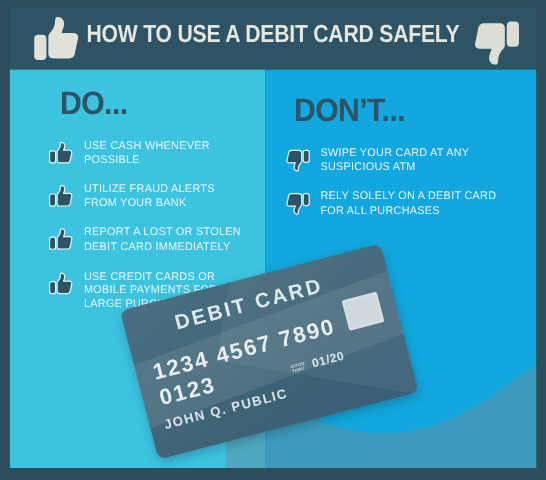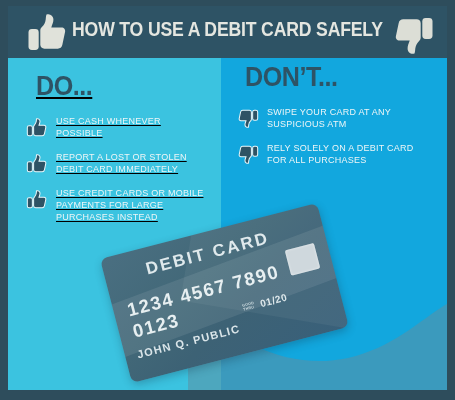--- a/index.html
+++ b/index.html
@@ -65,27 +65,26 @@
     display: flex;
   }
   .col {
     position: relative;
     box-sizing: border-box;
     overflow: hidden;
   }
   .col-do {
     width: 213px;
     background: #3bc3e0;
-    padding: 10px 10px 0 18px;
-    text-decoration: underline;
+    padding: 10px 10px 0 32px;
   }
   .col-dont {
     width: 226px;
     background: #12a7de;
-    padding: 1px 8px 0 16px;
+    padding: 16px 8px 0 16px;
   }
 
   .col-heading {
     color: #2e5365;
     font-weight: bold;
     font-size: 27px;
     letter-spacing: -0.5px;
     margin: 3px 0 14px 10px;
     transform: scaleX(0.93);
     transform-origin: left center;
@@ -262,20 +261,31 @@
               <svg width="22" height="21" viewBox="0 0 24 23">
                 <g fill="#2e5365" stroke="#eaf7fa" stroke-width="1.1">
                   <path d="M11.5 2c1.9-.7 3.6.6 3.8 2.5.13 1.6-.7 3-1.1 4.5h5.5c1.35 0 2.2 1.1 1.95 2.3l-1.5 7.2c-.25 1.2-1.25 1.95-2.45 1.95h-7.2c-1.25 0-2.2-.85-2.2-2.1v-7.6c0-.8.3-1.4.85-1.95 1.15-1.15 1.85-2.5 2.05-4.1.1-.85.08-1.8.3-2.7z"></path>
                   <rect x="1.4" y="9.5" width="5.5" height="11" rx="1.9"></rect>
                 </g>
               </svg>
             </span>
             <span class="bullet-text">USE CASH WHENEVER POSSIBLE</span>
           </li>
 
+          <li class="bullet-item">
+            <span class="bullet-icon">
+              <svg width="22" height="21" viewBox="0 0 24 23">
+                <g fill="#2e5365" stroke="#eaf7fa" stroke-width="1.1">
+                  <path d="M11.5 2c1.9-.7 3.6.6 3.8 2.5.13 1.6-.7 3-1.1 4.5h5.5c1.35 0 2.2 1.1 1.95 2.3l-1.5 7.2c-.25 1.2-1.25 1.95-2.45 1.95h-7.2c-1.25 0-2.2-.85-2.2-2.1v-7.6c0-.8.3-1.4.85-1.95 1.15-1.15 1.85-2.5 2.05-4.1.1-.85.08-1.8.3-2.7z"></path>
+                  <rect x="1.4" y="9.5" width="5.5" height="11" rx="1.9"></rect>
+                </g>
+              </svg>
+            </span>
+            <span class="bullet-text">UTILIZE FRAUD ALERTS FROM YOUR BANK</span>
+          </li>
 
           <li class="bullet-item">
             <span class="bullet-icon">
               <svg width="22" height="21" viewBox="0 0 24 23">
                 <g fill="#2e5365" stroke="#eaf7fa" stroke-width="1.1">
                   <path d="M11.5 2c1.9-.7 3.6.6 3.8 2.5.13 1.6-.7 3-1.1 4.5h5.5c1.35 0 2.2 1.1 1.95 2.3l-1.5 7.2c-.25 1.2-1.25 1.95-2.45 1.95h-7.2c-1.25 0-2.2-.85-2.2-2.1v-7.6c0-.8.3-1.4.85-1.95 1.15-1.15 1.85-2.5 2.05-4.1.1-.85.08-1.8.3-2.7z"></path>
                   <rect x="1.4" y="9.5" width="5.5" height="11" rx="1.9"></rect>
                 </g>
               </svg>
             </span>

